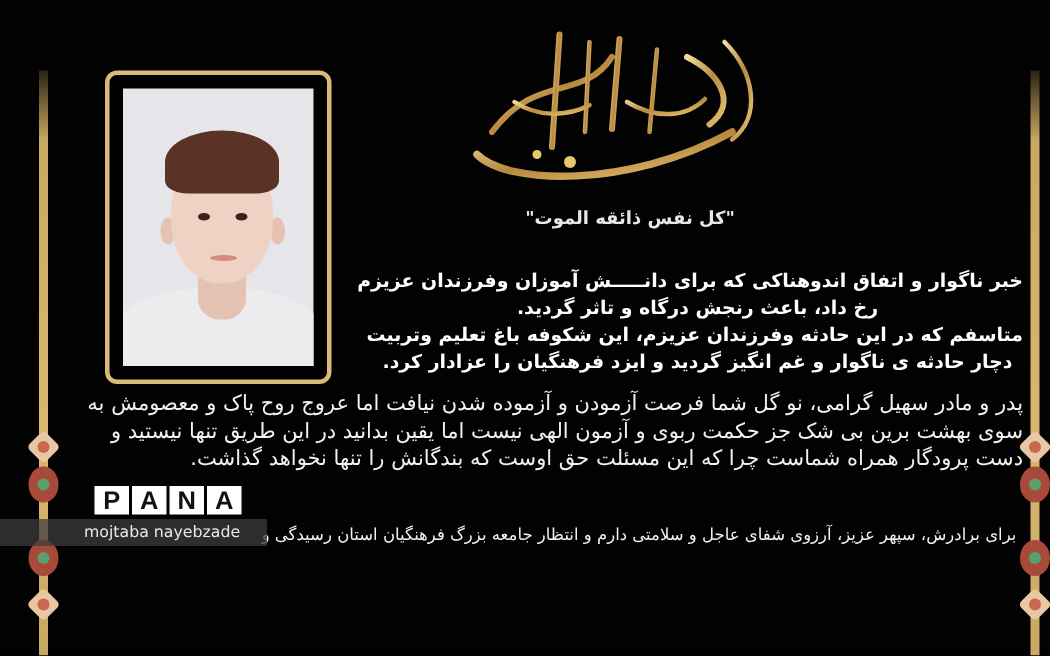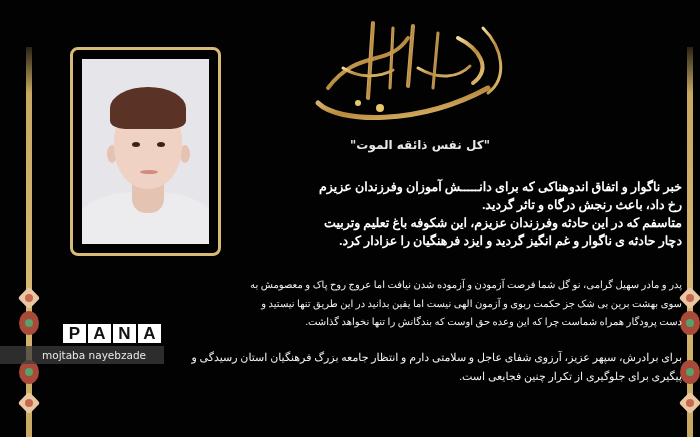--- a/index.html
+++ b/index.html
@@ -28,31 +28,31 @@
   .photo .mouth { position:absolute; left:58px; top:111px; width:18px; height:4px; background:#d18c80; border-radius:50%; }
   .photo .ear { position:absolute; top:86px; width:10px; height:18px; background:#e6c2b2; border-radius:50%; }
   .photo .ear.l { left:25px; } .photo .ear.r { left:98px; }
 
   
   .calligraphy { position:absolute; left:298px; top:8px; width:220px; height:120px; }
   .calligraphy svg { width:100%; height:100%; }
   .verse { position:absolute; left:320px; top:138px; width:200px; text-align:center; direction:rtl; font-size:12px; font-weight:bold; color:#e8e8e8; }
 
   
-  .para { position:absolute; direction:rtl; text-align:right; color:#ffffff;font-family:Liberation Serif, serif; }
+  .para { position:absolute; direction:rtl; text-align:center; color:#ffffff; }
   .para1 { left:248px; top:178px; width:434px; font-size:12.6px; font-weight:bold; line-height:18px; }
-  .para2 { left:170px; top:276px; width:512px; font-size:10px; line-height:18.5px; color:#f2f2f2; }
+  .para2 { left:170px; top:260px; width:512px; font-size:14px; line-height:18.5px; color:#f2f2f2; }
   .para3 { left:170px; top:348px; width:512px; font-size:11px; line-height:18.5px; color:#f2f2f2; }
   .line { display:block; white-space:nowrap; }
 
   
   .watermark { position:absolute; left:0; top:324px; }
   .pana { position:absolute; left:63px; top:0; display:flex; gap:2px; }
   .pana span { display:inline-block; width:23px; height:19px; background:#fff; color:#111; font-family:"Liberation Sans", sans-serif; font-weight:bold; font-size:17px; line-height:19px; text-align:center; }
-  .credit { position:absolute; left:0; top:22px; width:122px; height:18px; background:rgba(60,60,60,0.75); color:#e8e8e8; font-family:"DejaVu Sans", sans-serif; font-size:10.5px; line-height:18px; padding-left:42px; white-space:nowrap; }
+  .credit { position:absolute; left:0; top:22px; width:122px; height:18px; background:rgba(60,60,60,0.75); color:#e8e8e8; font-family:"DejaVu Sans", sans-serif; font-size:10.5px; line-height:18px; padding-left:56px; white-space:nowrap; }
 </style>
 </head>
 <body>
 
 <div class="canvas">
 
   <div class="gold-bar left"></div>
   <div class="gold-bar right"></div>
 
   <div class="orn-star" style="left:18px; top:287px;"></div>
@@ -109,26 +109,25 @@
   <div class="para para1">
     <span class="line">خبر ناگوار و اتفاق اندوهناکی که برای دانـــــش آموزان وفرزندان عزیزم</span>
     <span class="line">رخ داد، باعث رنجش درگاه و تاثر گردید.</span>
     <span class="line">متاسفم که در این حادثه وفرزندان عزیزم، این شکوفه باغ تعلیم وتربیت</span>
     <span class="line">دچار حادثه ی ناگوار  و غم انگیز گردید و ایزد فرهنگیان را عزادار کرد.</span>
   </div>
 
   <div class="para para2">
     <span class="line">پدر و مادر سهیل گرامی، نو گل شما فرصت آزمودن و آزموده شدن نیافت اما عروج روح پاک و معصومش به</span>
     <span class="line">سوی بهشت برین بی شک جز حکمت ربوی و آزمون الهی نیست اما یقین بدانید در این طریق تنها نیستید و</span>
-    <span class="line">دست پرودگار همراه شماست چرا که این وعده حق اوست که بندگانش را تنها نخواهد گذاشت.</span>
+    <span class="line">دست پرودگار همراه شماست چرا که این مسئلت حق اوست که بندگانش را تنها نخواهد گذاشت.</span>
   </div>
 
   <div class="para para3">
     <span class="line">برای برادرش، سپهر عزیز، آرزوی شفای عاجل و سلامتی دارم و انتظار جامعه بزرگ فرهنگیان استان رسیدگی و</span>
-    <span class="line">پیگیری برای جلوگیری از تکرار چنین فجایعی است.</span>
   </div>
 
   <div class="watermark">
     <div class="pana">
       <span>P</span>
       <span>A</span>
       <span>N</span>
       <span>A</span>
     </div>
     <div class="credit">mojtaba nayebzade</div>

